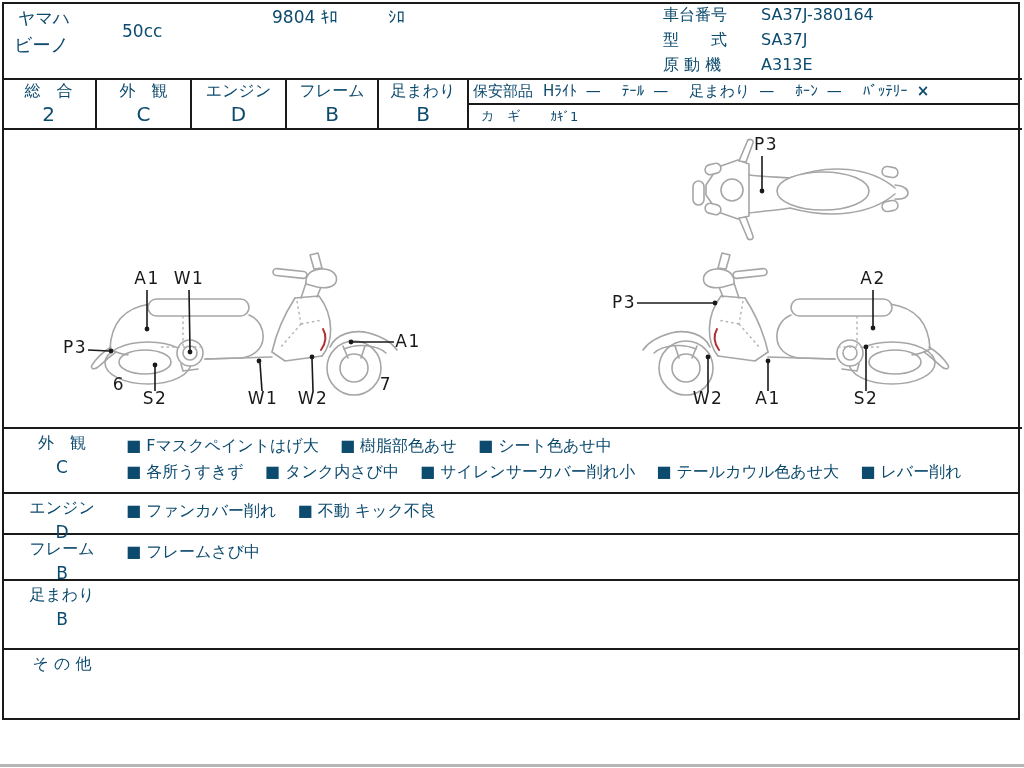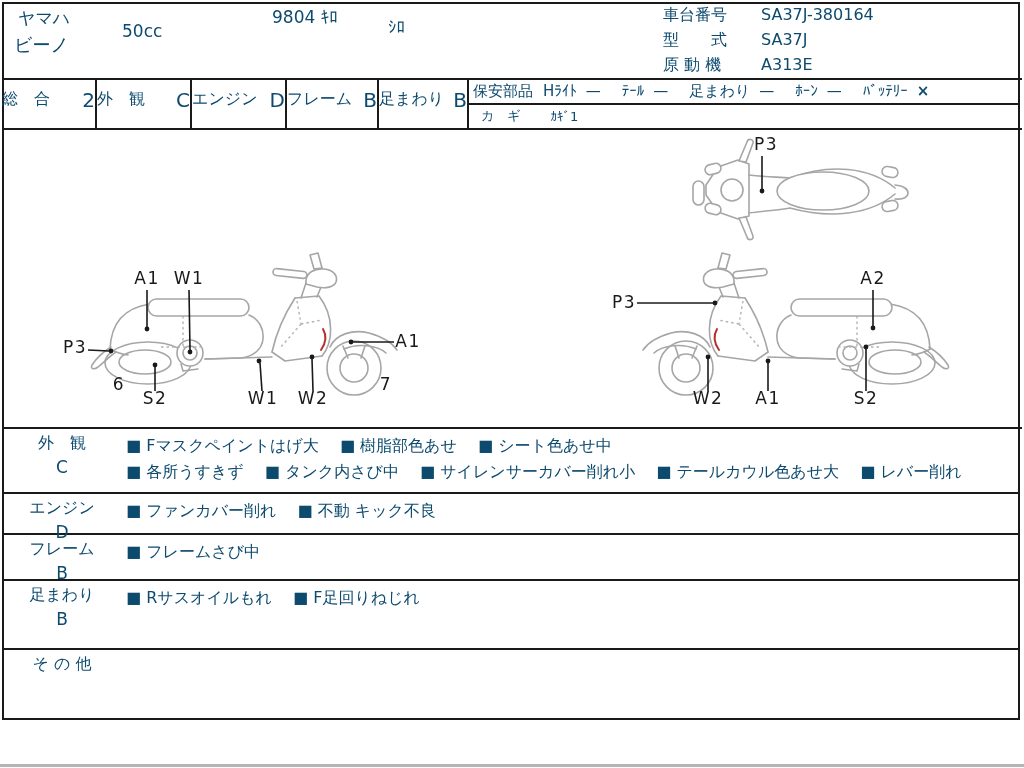--- a/index.html
+++ b/index.html
@@ -7,27 +7,27 @@
            font-family:"DejaVu Sans","Liberation Sans",sans-serif; color:#0c4a6e; overflow:hidden; }
   .frame { position:absolute; left:2px; top:2px; width:1018px; height:718px;
            border:2px solid #1a1a1a; box-sizing:border-box; }
   .hl, .vl { position:absolute; background:#1a1a1a; }
   .txt { position:absolute; white-space:nowrap; }
 
   
   .h-maker { left:18px; top:7px; font-size:17px; }
   .h-disp  { left:122px; top:21px; font-size:17px; }
   .h-km    { left:228px; top:7px; font-size:17px;margin-left:44px; }
-  .h-color { left:388px; top:7px; font-size:17px;margin-top:10px; }
+  .h-color { left:388px; top:7px; font-size:17px; }
   .h-model { left:14px; top:33px; font-size:18px; }
   .vin-row { position:absolute; left:663px; font-size:16px; white-space:nowrap; }
   .vin-row .lbl { display:inline-block; width:98px; }
 
   
-  .gcell { position:absolute; top:79px; height:40px; display:flex; flex-direction:row;
+  .gcell { position:absolute; top:79px; height:40px; display:flex; flex-direction:column;
            align-items:center; justify-content:space-between; padding:2px 0 1px 0; box-sizing:border-box; }
   .gcell .glabel { font-size:16px; }
   .gcell .gvalue { font-size:20px; }
 
   
   .sp-row1 { position:absolute; left:473px; top:80px; width:546px; height:22px;
              display:flex; align-items:center; font-size:15px; }
   .sp-row1 .sp-title { margin-right:10px; }
   .sp-item { margin-right:21px; white-space:nowrap; }
   .sp-item .sp-val { margin-left:9px; }
@@ -292,25 +292,19 @@
     <div class="sec-body">
       <div>
         <span class="dli">■ フレームさび中</span>
       </div>
     </div>
   </div>
 
   <div class="sec" style="top:579px; height:69px;">
     <span class="sec-label">足まわり</span>
     <span class="sec-grade">B</span>
-    <div class="sec-body">
-      <div>
-        <span class="dli">■ Rサスオイルもれ</span>
-        <span class="dli">■ F足回りねじれ</span>
-      </div>
-    </div>
   </div>
 
   <div class="sec" style="top:648px; height:72px;">
     <span class="sec-label">そ の 他</span>
   </div>
 
 </div>
 
 </body></html>

